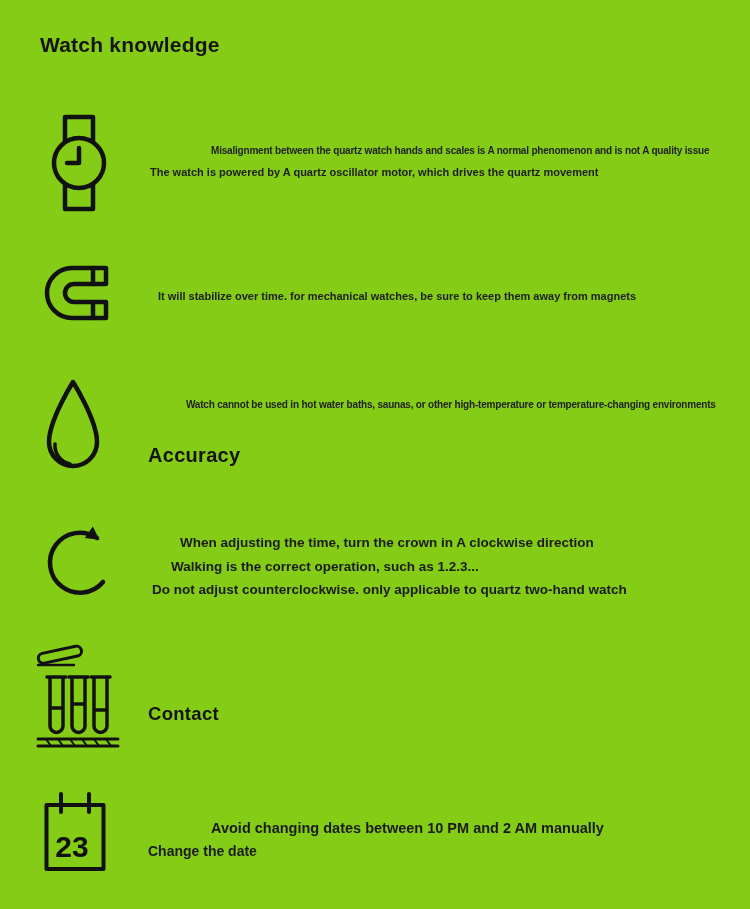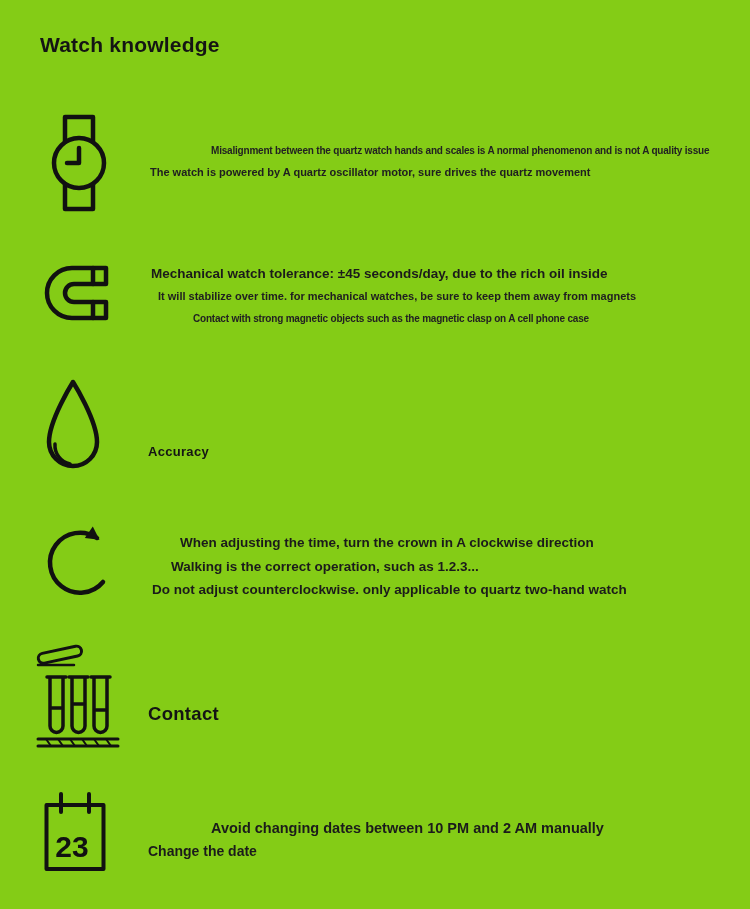--- a/index.html
+++ b/index.html
@@ -8,55 +8,54 @@
   .page {
     position:relative; width:750px; height:909px;
     background:#84cc16; overflow:hidden;
   }
   .abs { position:absolute; white-space:nowrap; }
   .title { font-size:21px; font-weight:700; color:#141414; letter-spacing:.2px; }
   .t-xs { font-size:10px;  font-weight:700; letter-spacing:-.2px; color:#222;padding-left:45px; }
   .t-sm { font-size:11px;  font-weight:700; color:#202020; }
   .t-md { font-size:13.5px; font-weight:700; color:#1b1b1b; }
   .t-lg { font-size:14.5px; font-weight:700; color:#1b1b1b; }
-  .t-xl { font-size:13px; font-weight:700; color:#141414; letter-spacing:.3px; }
+  .t-xl { font-size:20px; font-weight:700; color:#141414; letter-spacing:.3px; }
   svg.icon { position:absolute; stroke:#111; fill:none; stroke-width:4.5;
              stroke-linecap:round; stroke-linejoin:round; }
   svg.icon text { fill:#111; stroke:none; font-weight:700;
                   font-family:"Liberation Sans", sans-serif; }
 </style>
 </head>
 <body>
 
 <div class="page">
 
   <h1 class="abs title" style="left:40px; top:33px;">Watch knowledge</h1>
 
   <svg class="icon" style="left:44px; top:112px;" width="70" height="102" viewBox="0 0 70 102">
     <path d="M21 30 V5 H49 V30"></path>
     <path d="M21 72 V97 H49 V72"></path>
     <circle cx="35" cy="51" r="25"></circle>
     <path d="M35 36 V51 H23"></path>
   </svg>
   <div class="abs t-xs" style="left:166px; top:145px;">Misalignment between the quartz watch hands and scales is A normal phenomenon and is not A quality issue</div>
-  <div class="abs t-sm" style="left:150px; top:166px;">The watch is powered by A quartz oscillator motor, sure drives the quartz movement</div>
+  <div class="abs t-sm" style="left:150px; top:166px;">The watch is powered by A quartz oscillator motor, which drives the quartz movement</div>
 
   <svg class="icon" style="left:42px; top:262px;" width="70" height="62" viewBox="0 0 70 62">
     <path d="M64 6 H30 a25 25 0 0 0 0 50 H64 V40 H32 a9 9 0 0 1 0 -18 H64 Z"></path>
     <line x1="51" y1="6" x2="51" y2="22"></line>
     <line x1="51" y1="40" x2="51" y2="56"></line>
   </svg>
-  <div class="abs t-md" style="left:151px; top:266px;">Mechanical watch tolerance: ±45 seconds/day, due to the rich oil inside</div>
   <div class="abs t-sm" style="left:158px; top:290px;">It will stabilize over time. for mechanical watches, be sure to keep them away from magnets</div>
-  <div class="abs t-xs" style="left:148px; top:313px;">Contact with strong magnetic objects such as the magnetic clasp on A cell phone case</div>
 
   <svg class="icon" style="left:40px; top:377px;" width="66" height="100" viewBox="0 0 66 100">
     <path d="M33 5 C33 5 9 43 9 65 a24 24 0 0 0 48 0 C57 43 33 5 33 5 Z"></path>
     <path d="M15 67 a19 19 0 0 0 15 20" stroke-width="3.5"></path>
   </svg>
+  <div class="abs t-xs" style="left:141px; top:399px;">Watch cannot be used in hot water baths, saunas, or other high-temperature or temperature-changing environments</div>
   <div class="abs t-xl" style="left:148px; top:444px;">Accuracy</div>
 
   <svg class="icon" style="left:42px; top:517px;" width="80" height="84" viewBox="0 0 80 84">
     <path d="M61 65 A30 30 0 1 1 55 21"></path>
     <polygon points="57.5,22.7 42.8,21 50.8,9.6" fill="#111" stroke="none"></polygon>
   </svg>
   <div class="abs t-md" style="left:180px; top:535px;">When adjusting the time, turn the crown in A clockwise direction</div>
   <div class="abs t-md" style="left:155px; top:559px;margin-left:16px;">Walking is the correct operation, such as 1.2.3...</div>
   <div class="abs t-md" style="left:152px; top:582px;">Do not adjust counterclockwise. only applicable to quartz two-hand watch</div>
 

